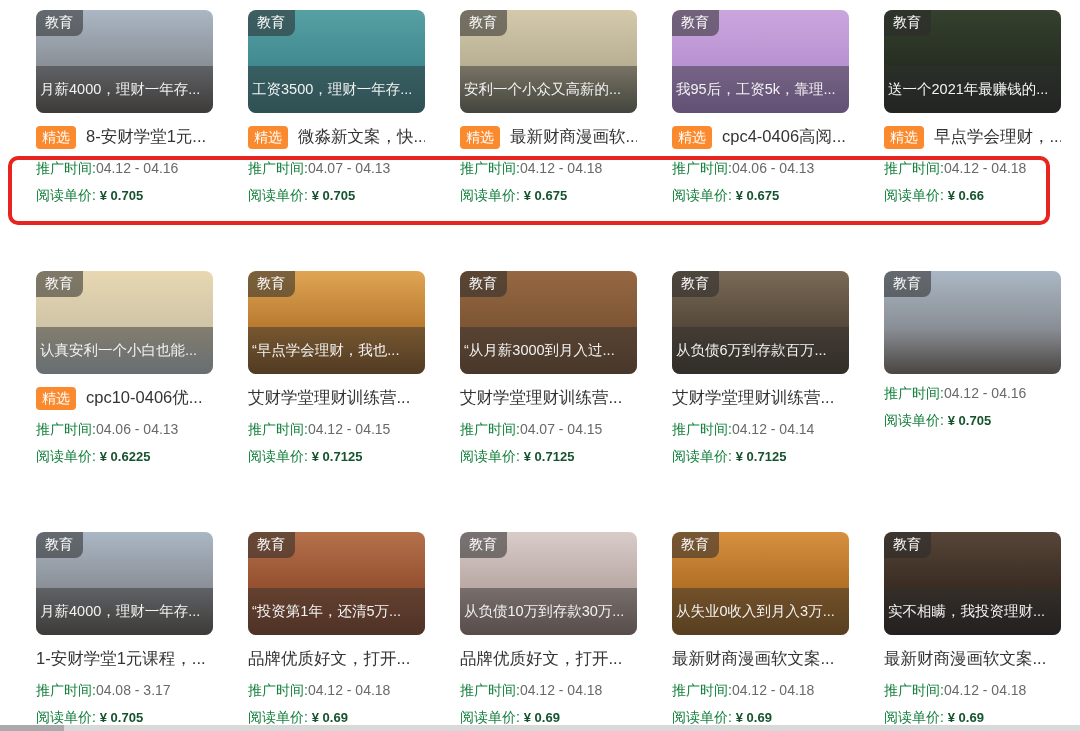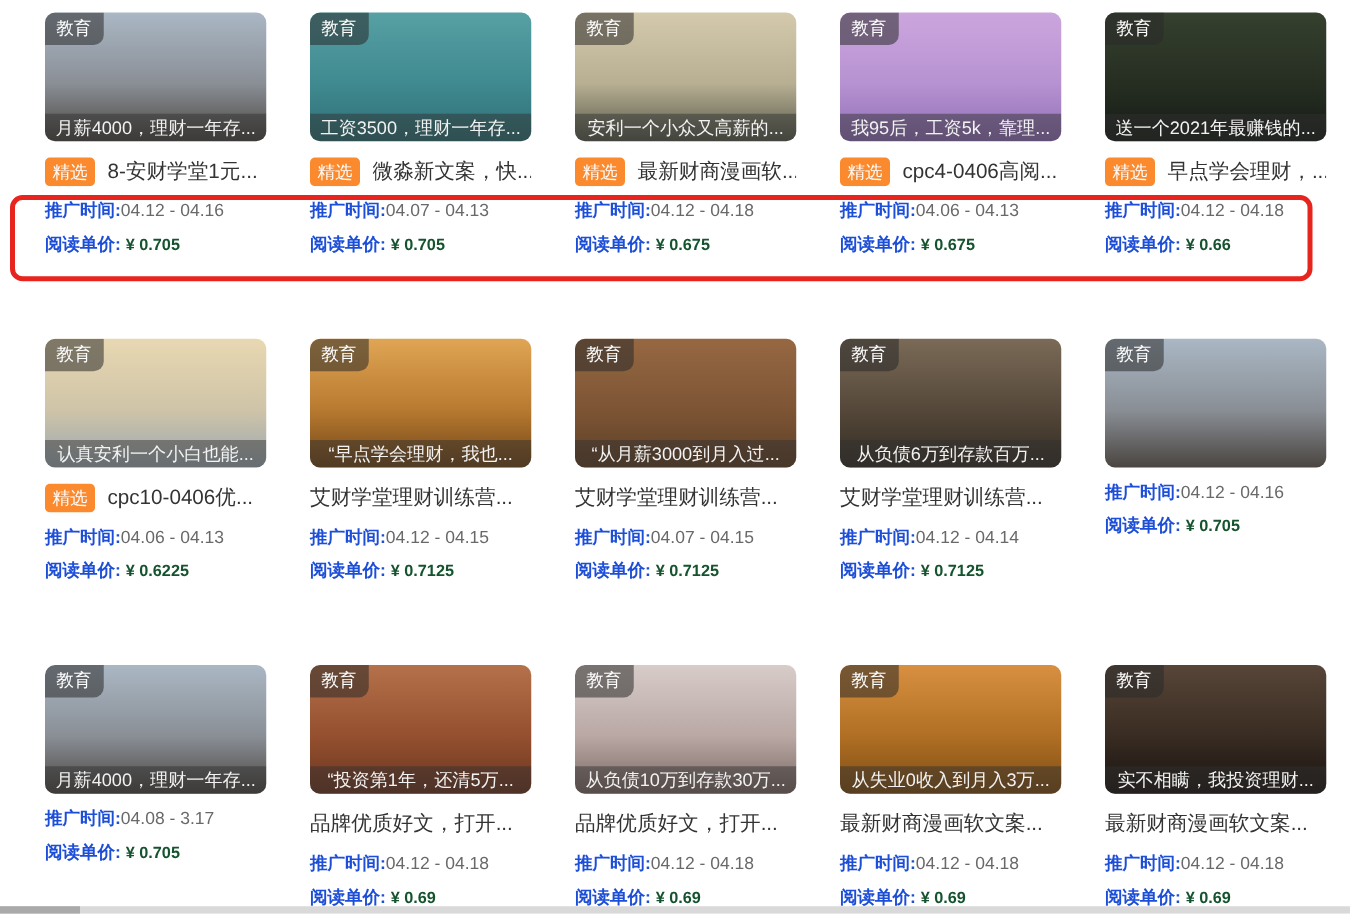--- a/index.html
+++ b/index.html
@@ -36,26 +36,25 @@
     background: rgba(42,42,42,0.55);
     color: #ffffff;
     font-size: 14px;
     line-height: 14px;
     padding: 5px 10px 7px 9px;
     border-radius: 8px 0 8px 0;
   }
   .overlay-band {
     position: absolute;
     left: 0; right: 0; bottom: 0;
-    height: 22px;
+    height: 47px;
     background: rgba(48,48,48,0.48);
     display: flex;
     align-items: center;
     padding: 0 4px;
-    text-align: center;
   }
   .overlay-band span {
     color: #f2f2f2;
     font-size: 14.5px;
     white-space: nowrap;
     overflow: hidden;
     width: 100%;
   }
 
   .title-row {
@@ -82,21 +81,21 @@
     white-space: nowrap;
     overflow: hidden;
   }
 
   .meta {
     margin-top: 10px;
     font-size: 14px;
     line-height: 18px;
     white-space: nowrap;
   }
-  .meta-label { color: #1d4ed8; font-weight: bold; }
+  .meta-label { color: #15803d; }
   .meta-value { color: #696969; }
   .meta.price { margin-top: 8px; line-height: 20px; }
   .price-value {
     color: #14532d;
     font-size: 13px;
     font-weight: bold;
   }
 
   .annotation {
     position: absolute;
@@ -309,20 +308,24 @@
     </div>
   </div>
 
   <div class="card">
     <div class="thumb" style="background: linear-gradient(rgb(170, 183, 196), rgb(138, 143, 150) 55%, rgb(74, 69, 64));">
       <span class="cat-tag">教育</span>
       <div class="overlay-band">
         <span>月薪4000，理财一年存...</span>
       </div>
     </div>
+    <div class="title-row">
+
+      <span class="title">1-安财学堂1元课程，...</span>
+    </div>
     <div class="meta">
       <span class="meta-label">推广时间:</span><span class="meta-value">04.08 - 3.17</span>
     </div>
     <div class="meta price">
       <span class="meta-label">阅读单价:</span> <span class="price-value">¥ 0.705</span>
     </div>
   </div>
 
   <div class="card">
     <div class="thumb" style="background: linear-gradient(rgb(181, 113, 74), rgb(148, 80, 47) 55%, rgb(107, 53, 32));">

